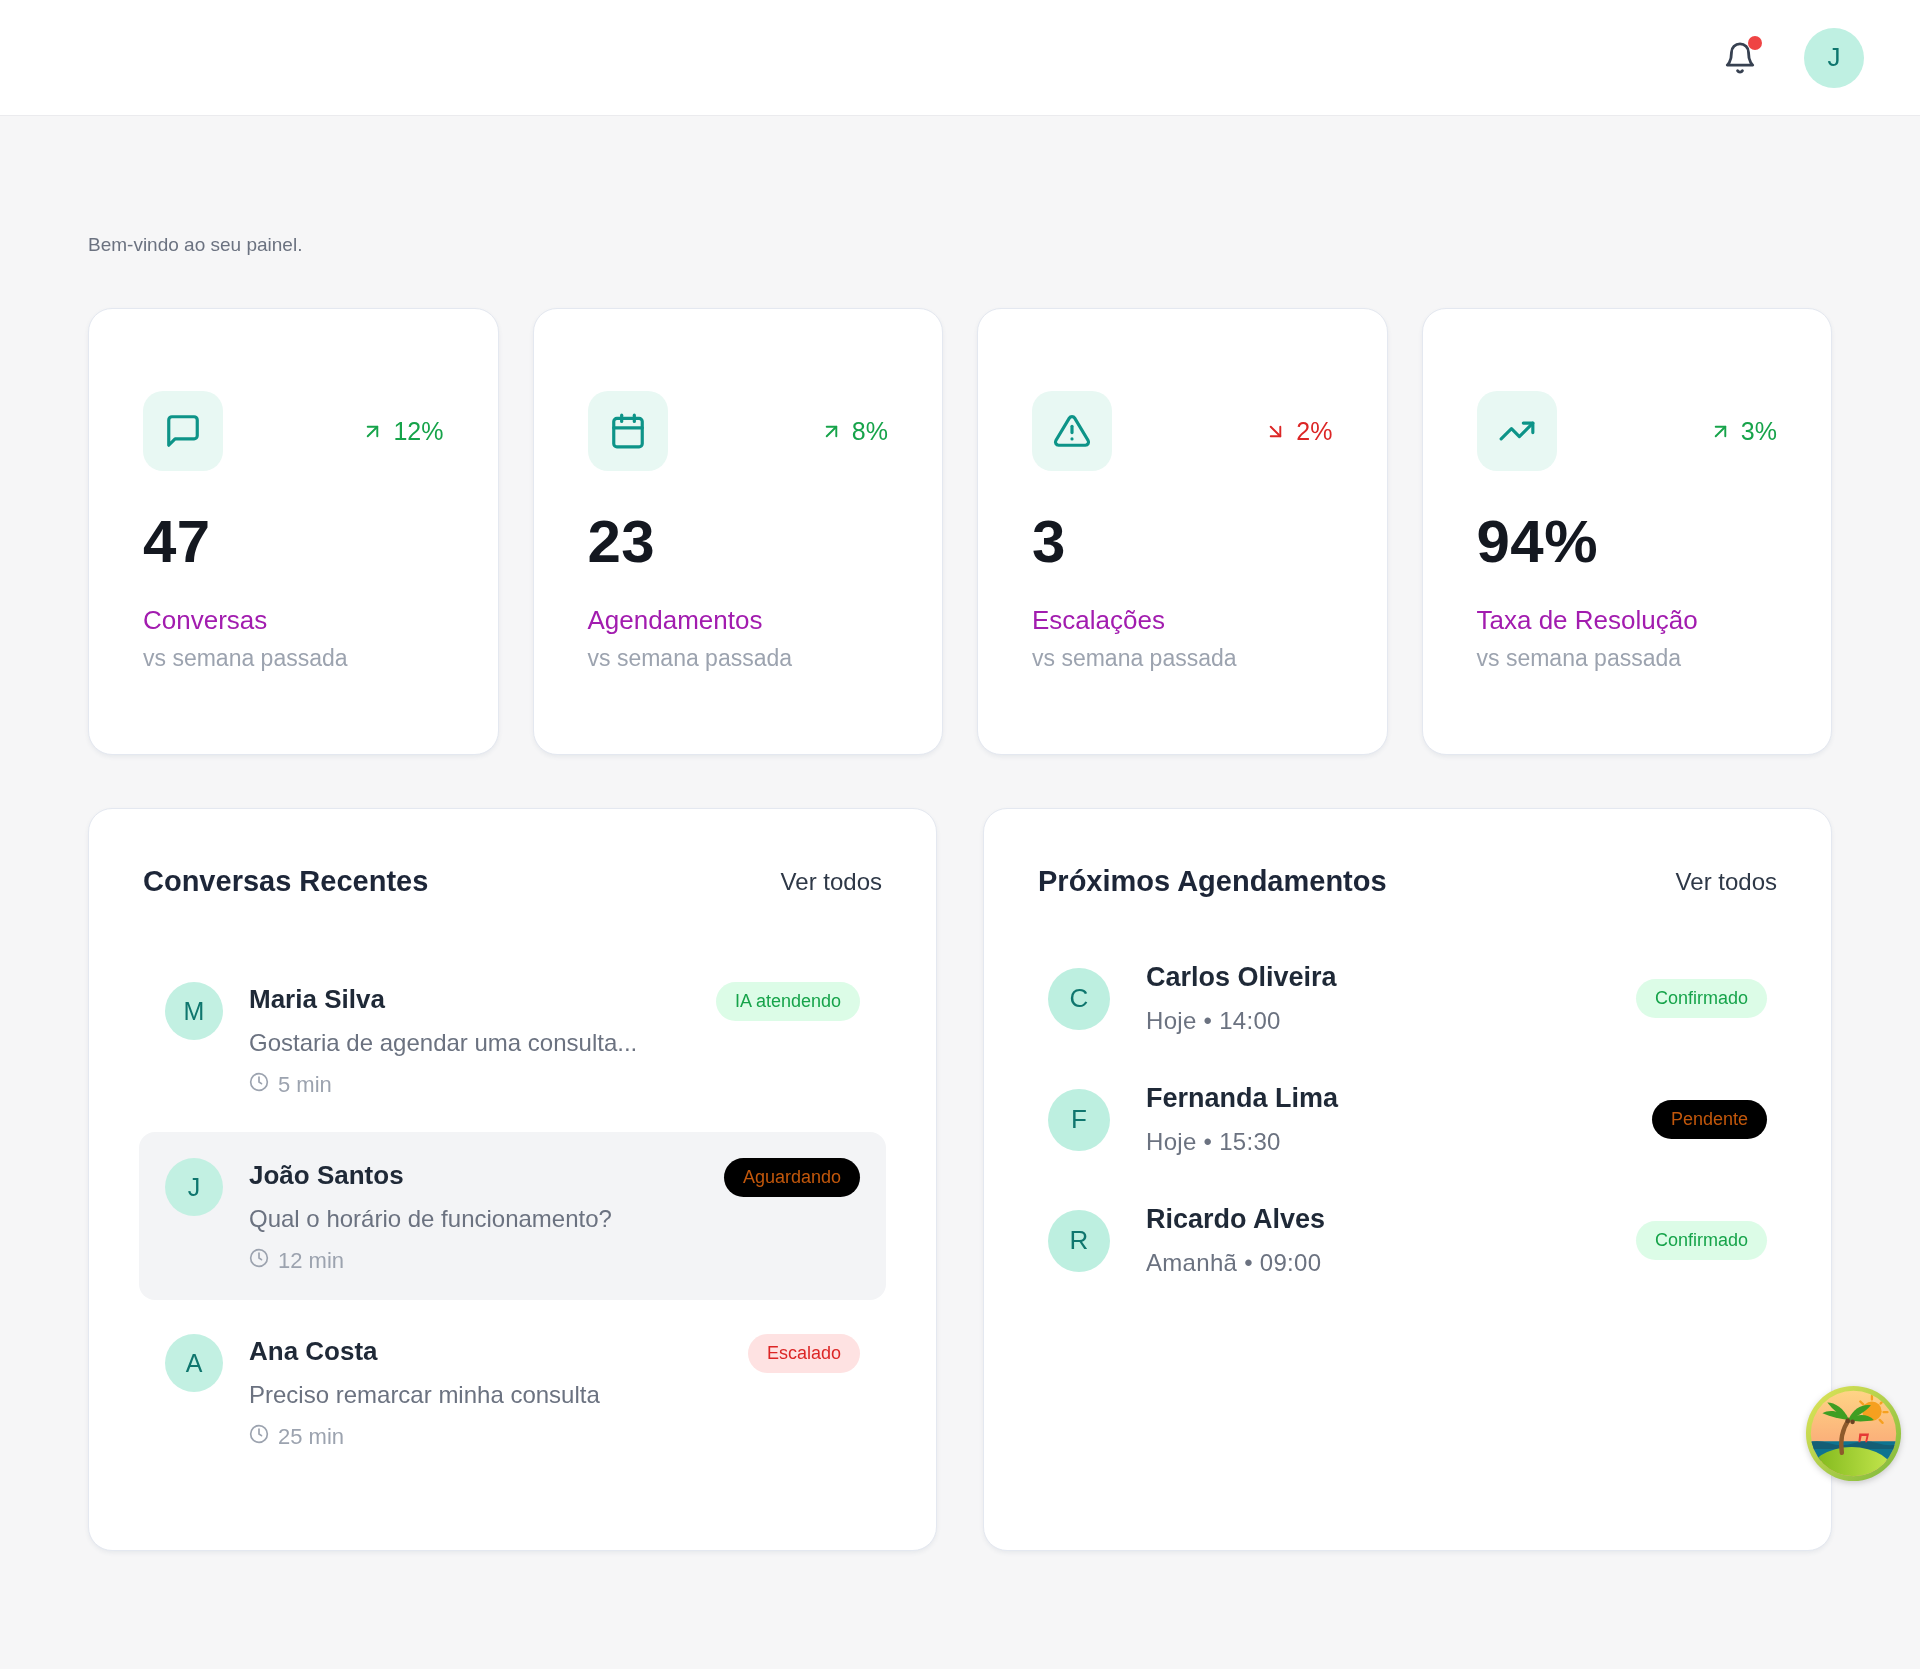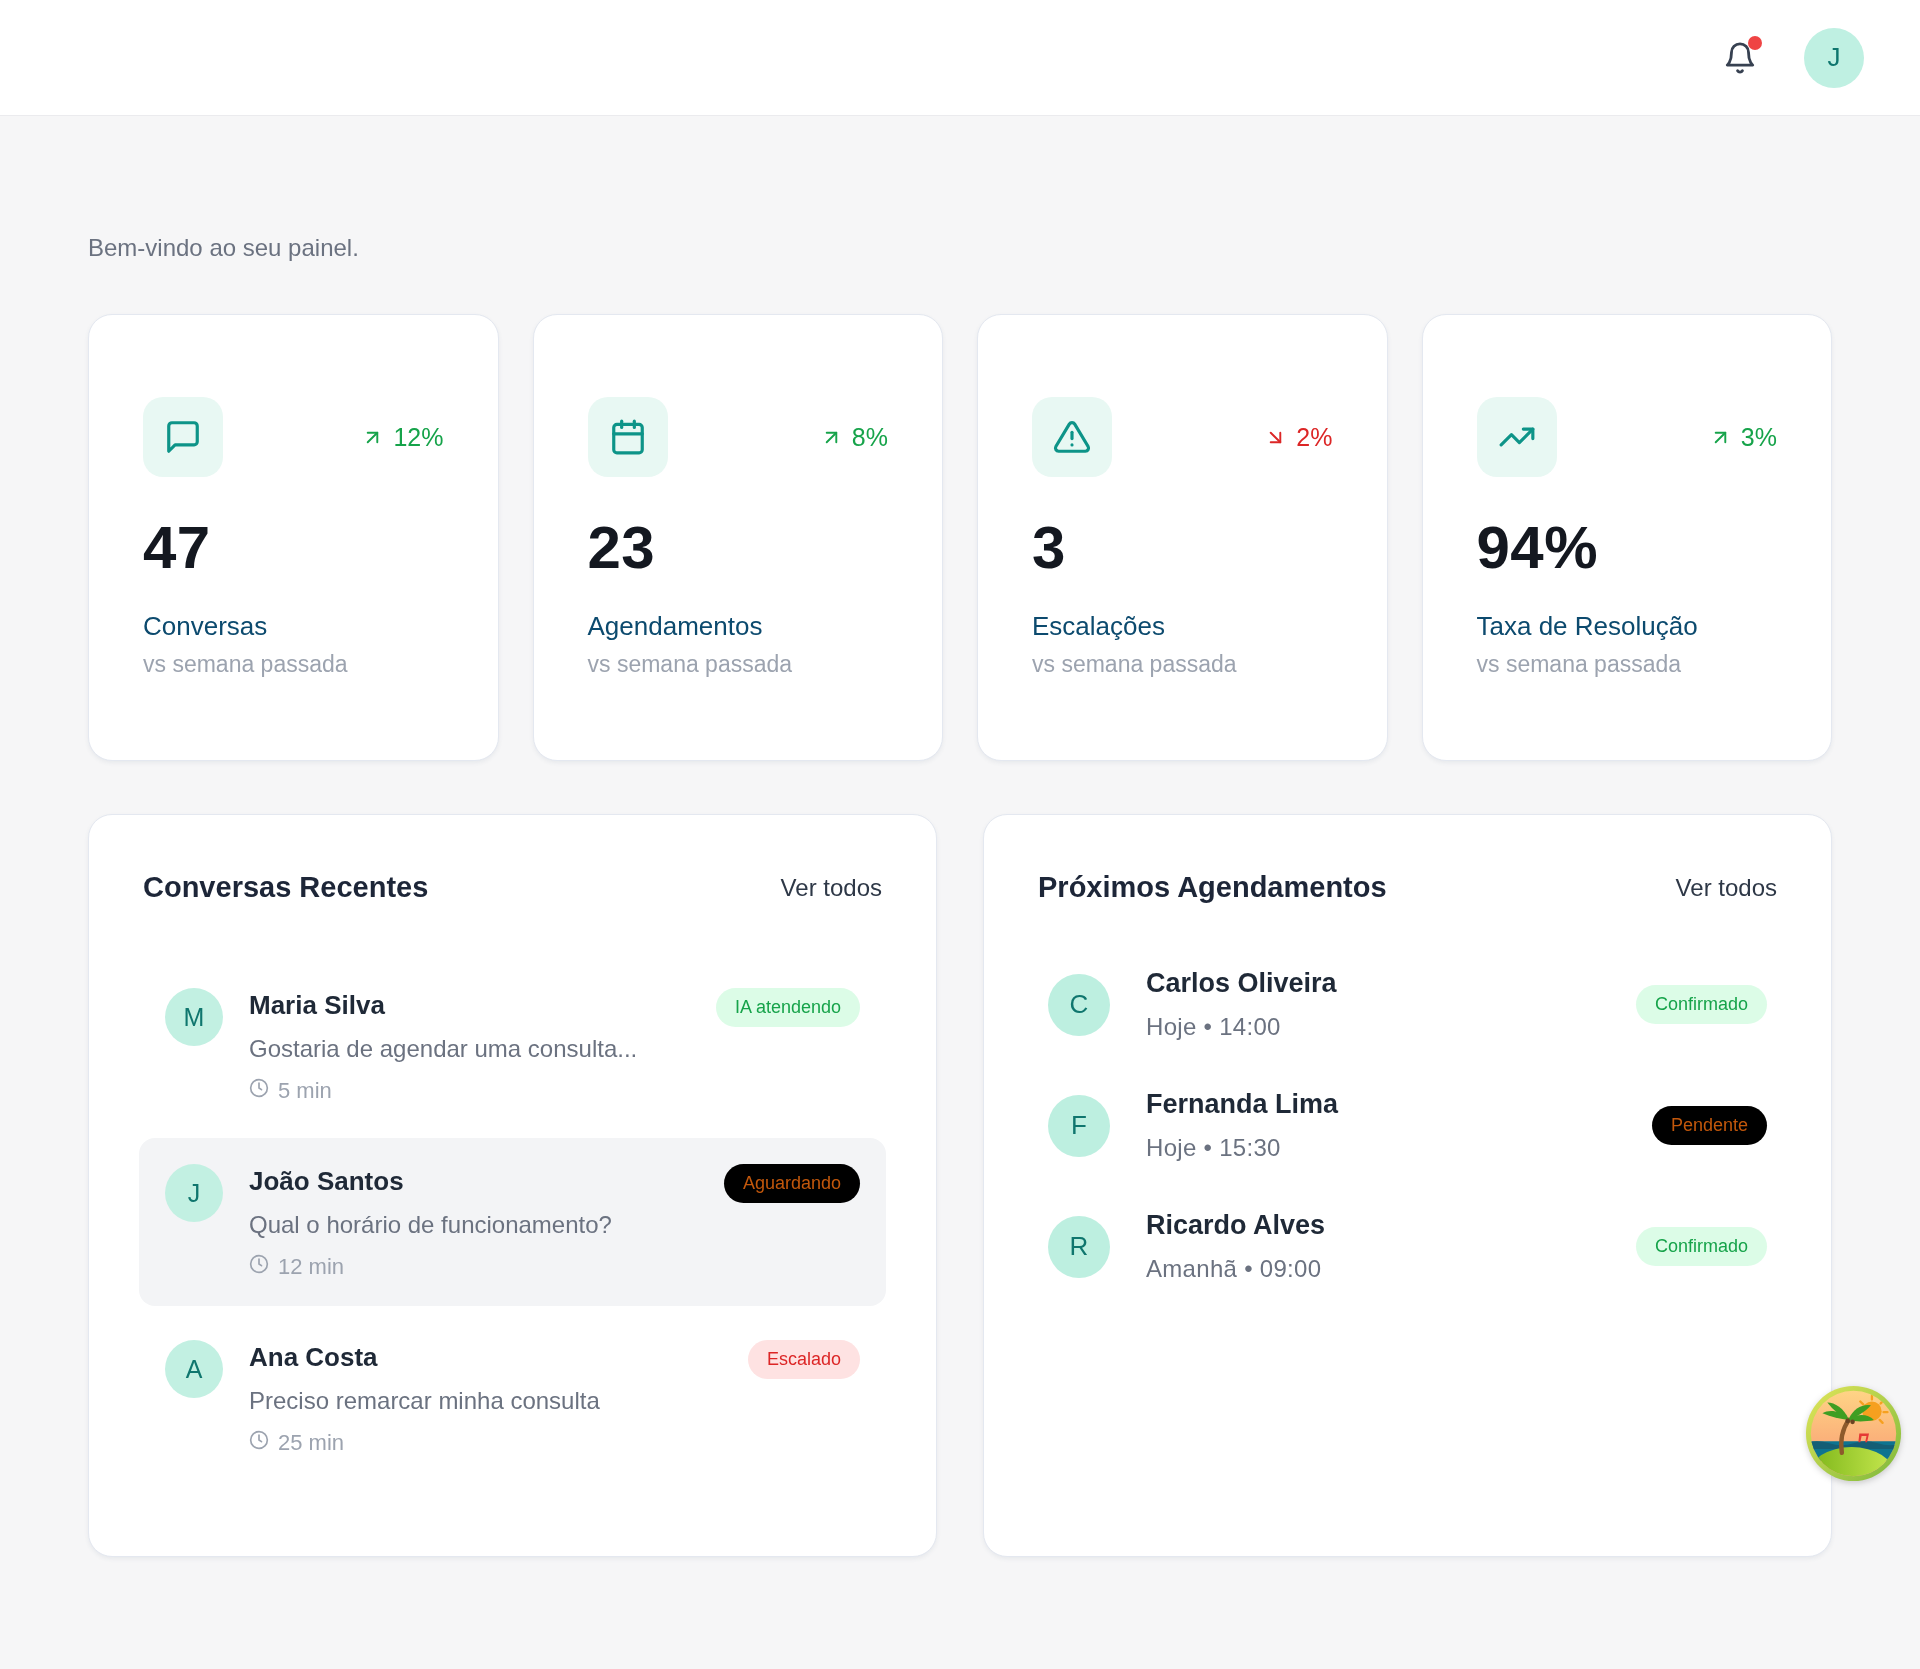--- a/index.html
+++ b/index.html
@@ -40,21 +40,21 @@
   }
   .avatar-lg {
     width:60px; height:60px; border-radius:50%;
     background:#bff0e2; color:#0f766e;
     display:flex; align-items:center; justify-content:center;
     font-size:26px; border:none; cursor:pointer; font-family:inherit;
   }
   
   .main { padding:104px 88px 0 88px; }
   .page-title { font-size:42px; font-weight:700; color:#151922; letter-spacing:.2px; }
-  .page-subtitle { margin-top:14px; font-size:24px; color:#6b7280; }
+  .page-subtitle { margin-top:14px; font-size:19px; color:#6b7280; }
   
   .stats-grid {
     margin-top:52px;
     display:grid; grid-template-columns:repeat(4,1fr); gap:34px;
   }
   .card {
     background:#fff; border:1px solid #e4e8f0; border-radius:24px;
     box-shadow:0 2px 4px rgba(70,85,120,.08);
   }
   .stat-card {
@@ -64,21 +64,21 @@
   .stat-top { display:flex; align-items:center; justify-content:space-between; }
   .icon-tile {
     width:80px; height:80px; border-radius:20px;
     background:#e8f8f3; color:#0d9488;
     display:flex; align-items:center; justify-content:center;
   }
   .trend { display:flex; align-items:center; gap:9px; font-size:25px; font-weight:500; }
   .trend-up { color:#16a34a; }
   .trend-down { color:#dc2626; }
   .stat-value { margin-top:36px; font-size:60px; font-weight:700; color:#141820; letter-spacing:.5px; }
-  .stat-label { margin-top:29px; font-size:26px; color:#0c4a6e; }
+  .stat-label { margin-top:29px; font-size:26px; color:#a21caf; }
   .stat-sublabel { margin-top:9px; font-size:23px; color:#9ca3af; }
   
   .panels-grid {
     margin-top:53px;
     display:grid; grid-template-columns:1fr 1fr; gap:46px;
   }
   .panel { height:743px; padding:56px 50px; }
   .panel-head { display:flex; align-items:center; justify-content:space-between; padding:0 4px; }
   .panel-title { font-size:29px; font-weight:700; color:#1d2638; }
   .view-all { font-size:24px; color:#2e3847; background:none; border:none; cursor:pointer; font-family:inherit; }

